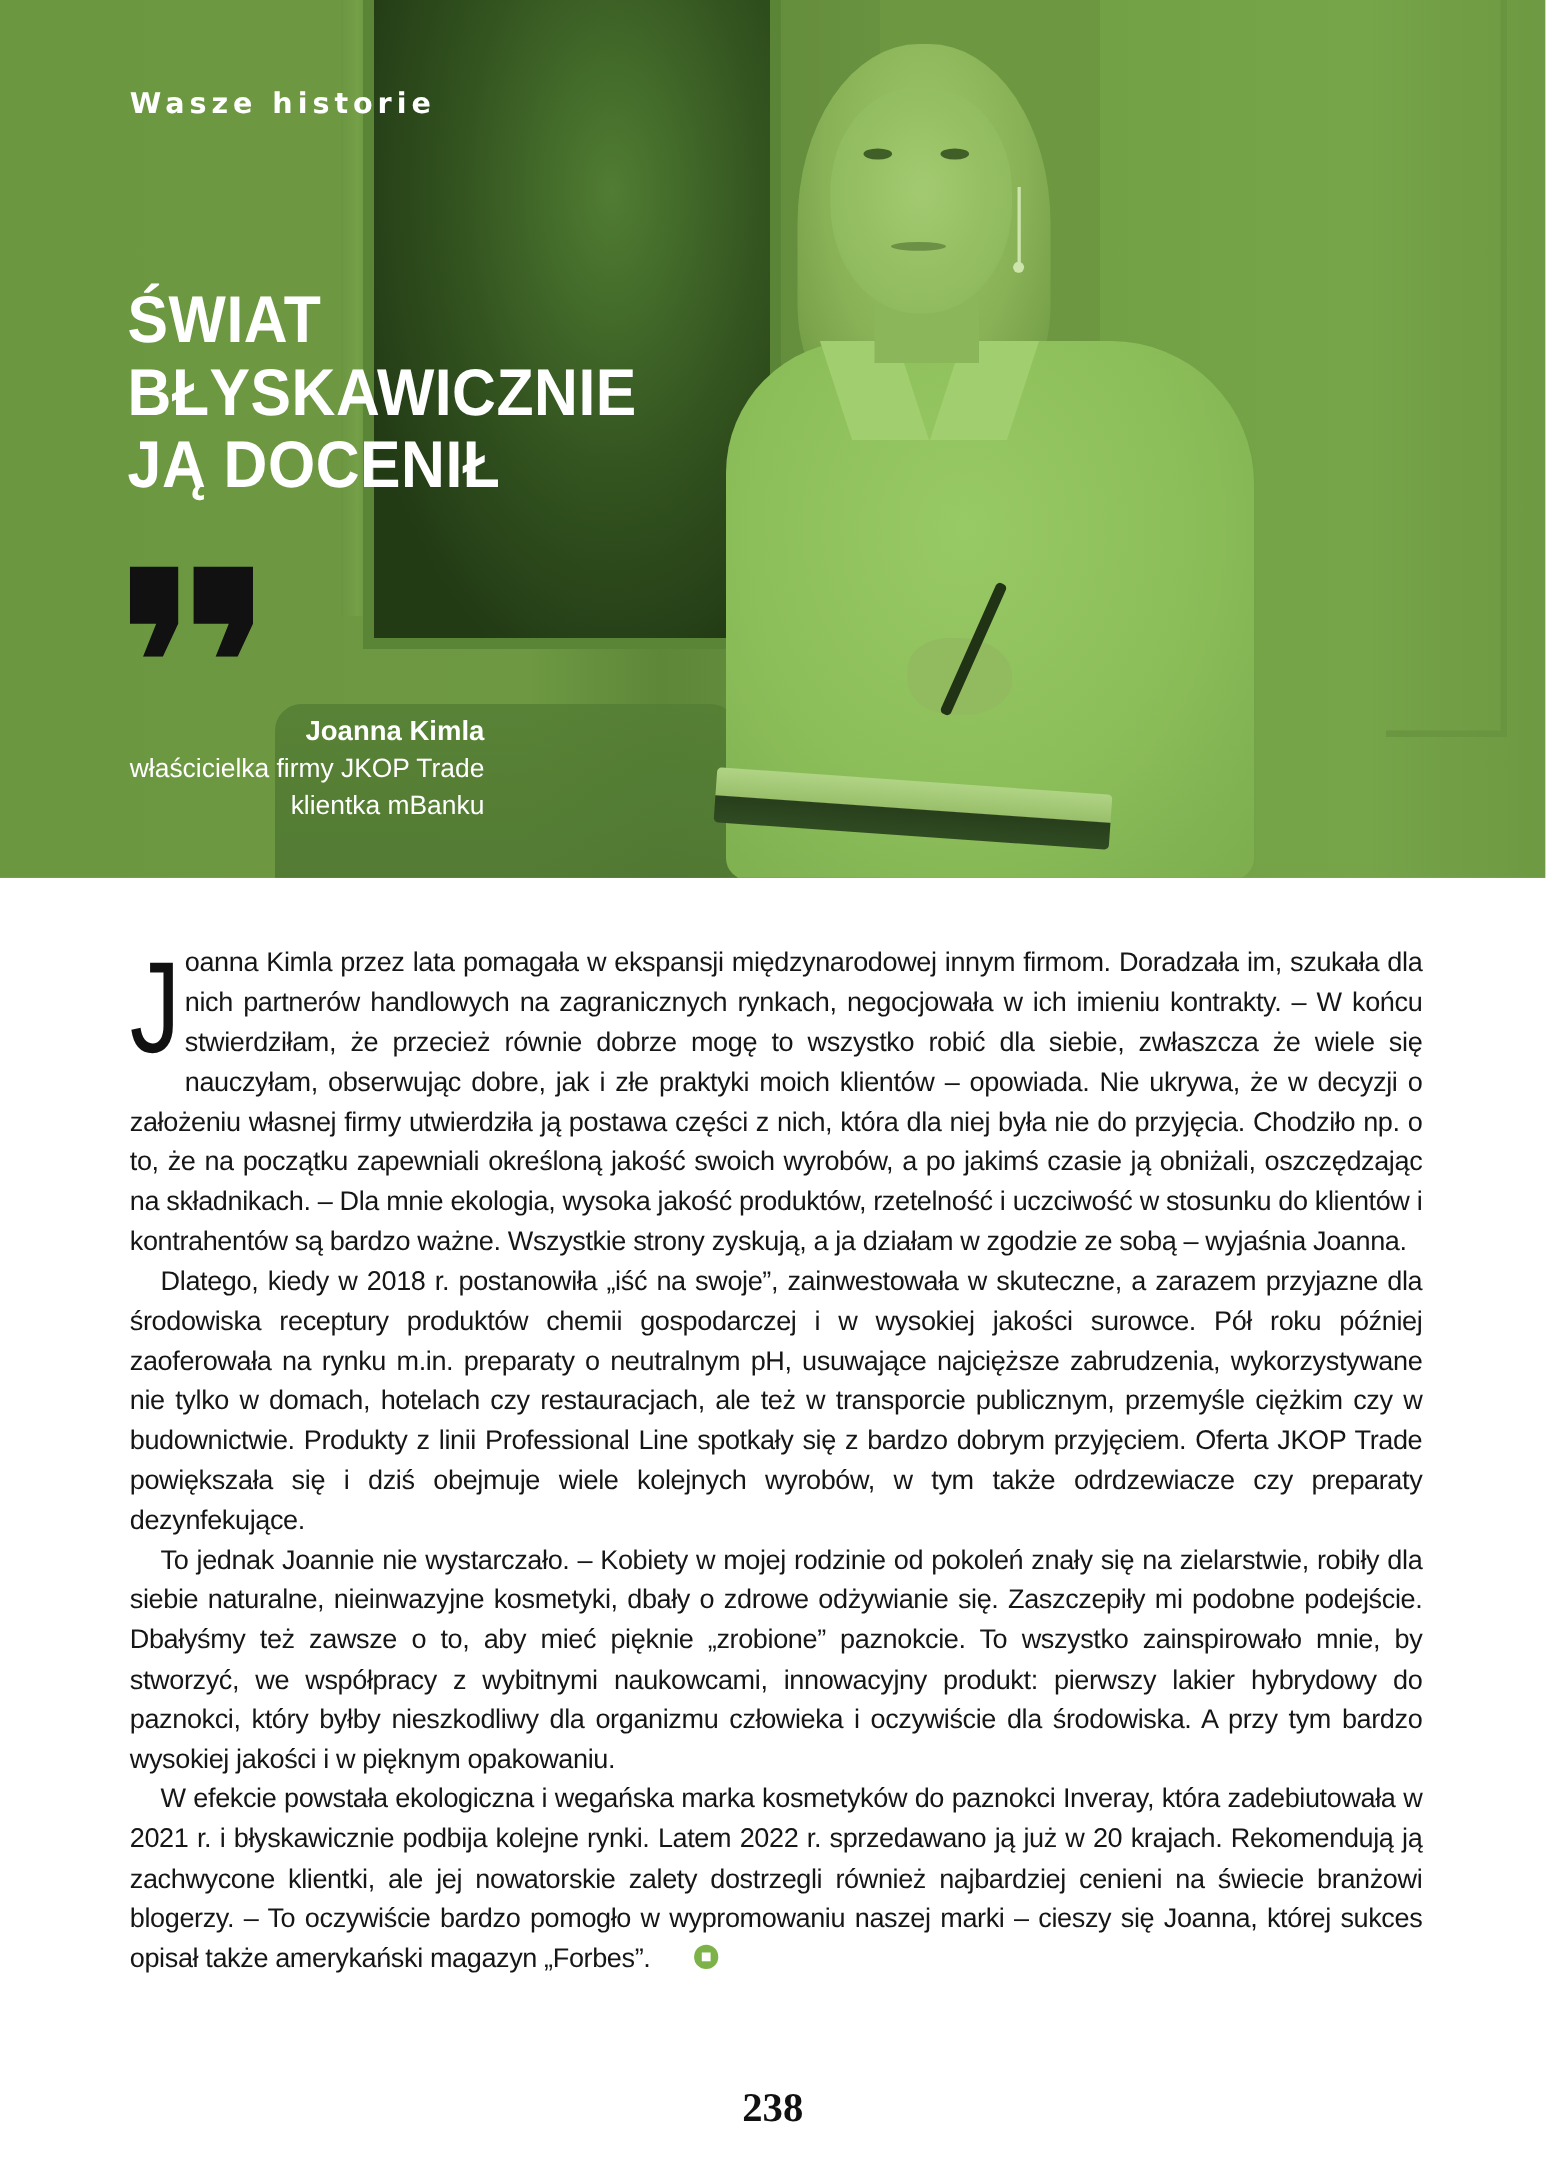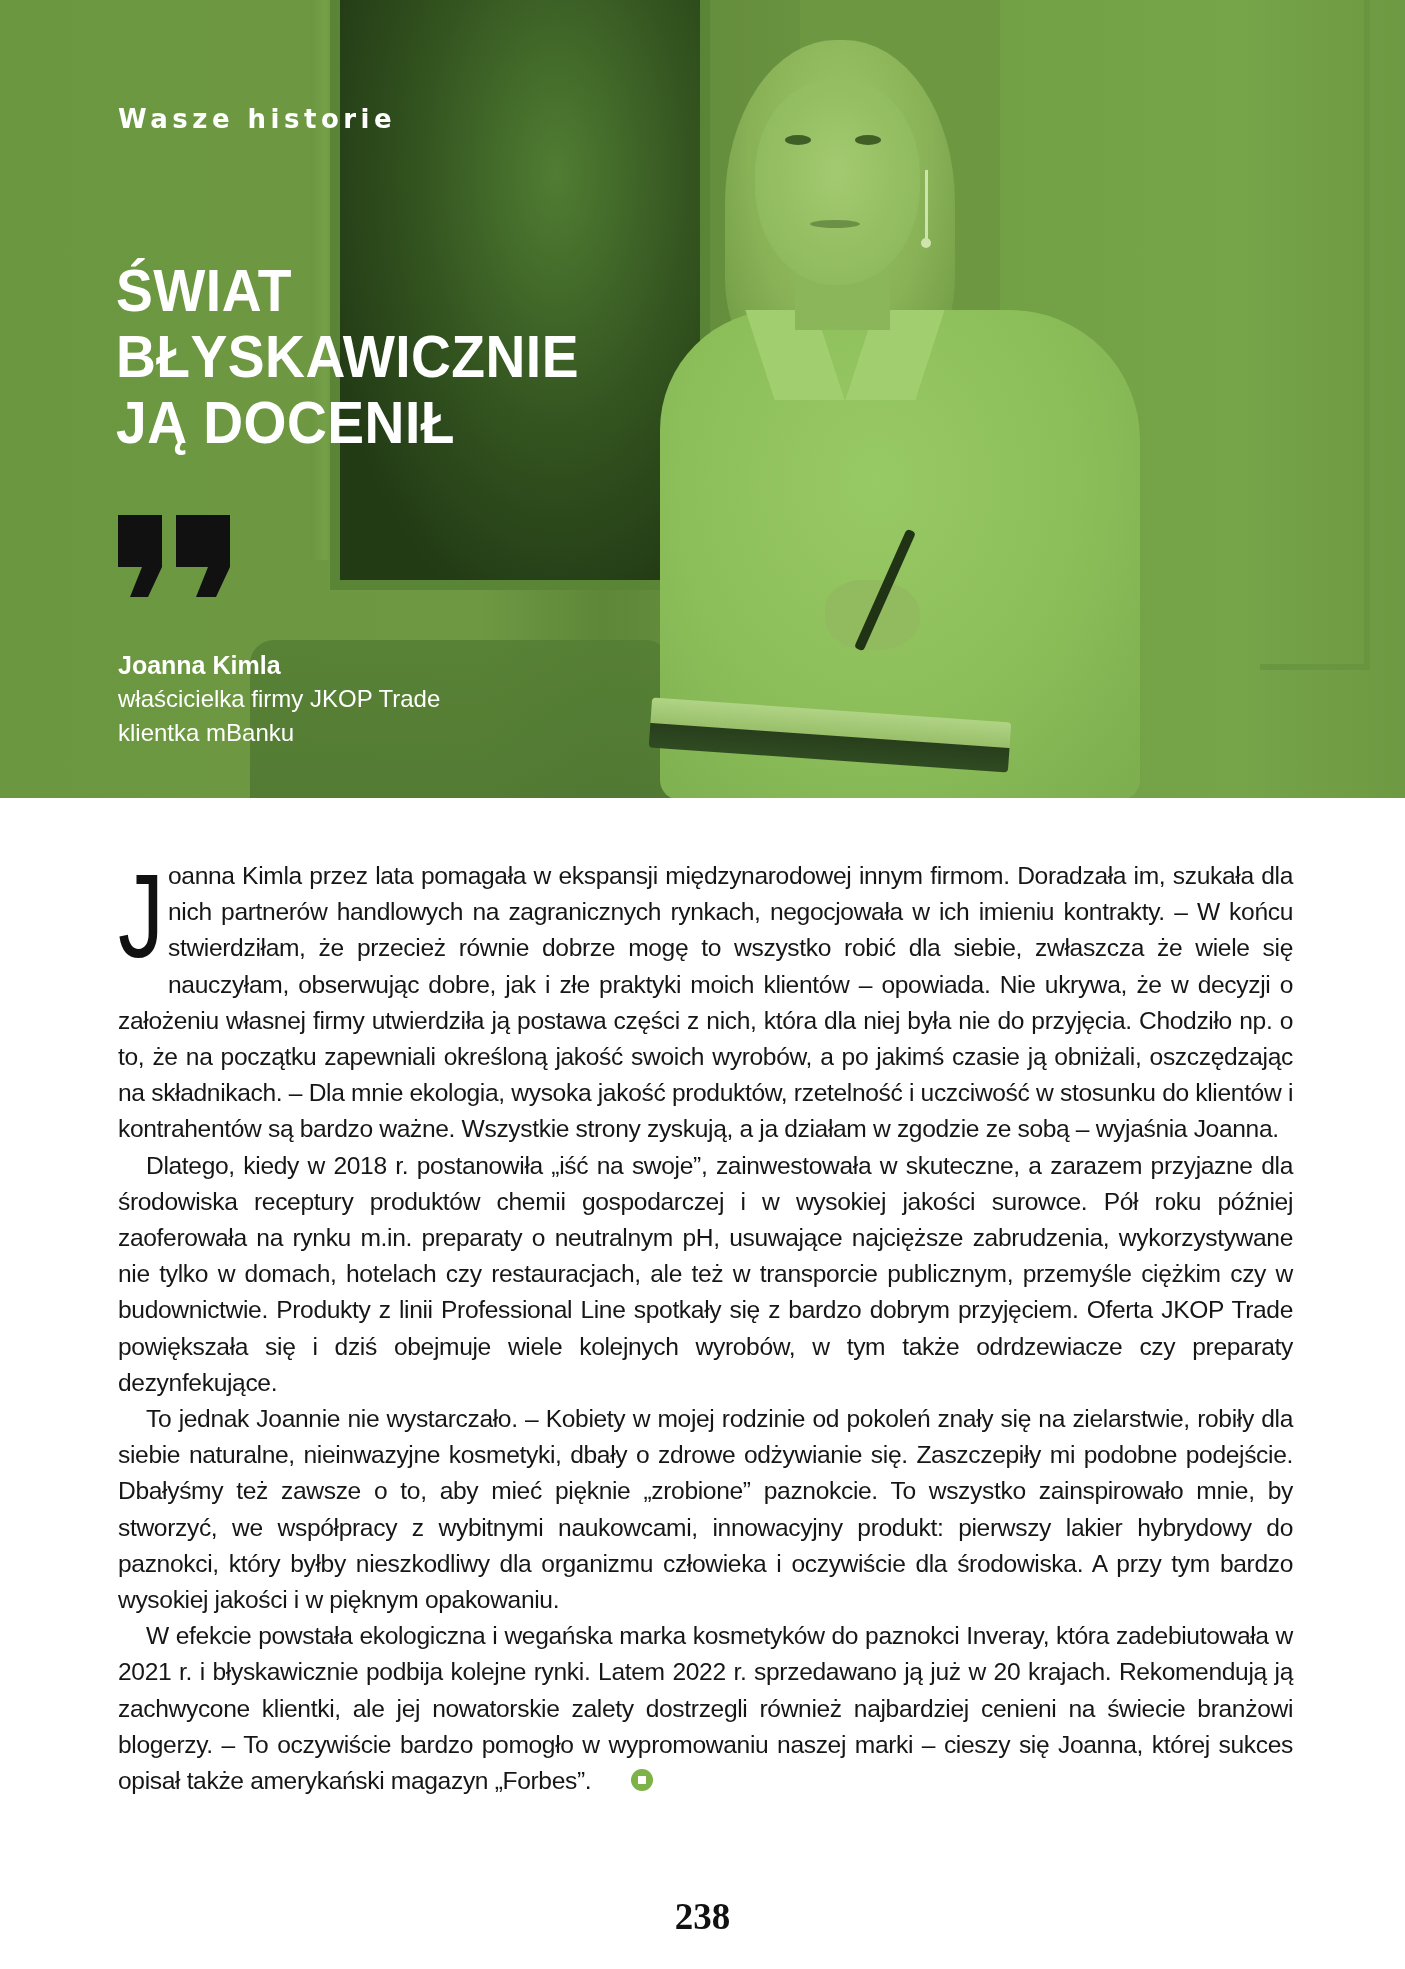--- a/index.html
+++ b/index.html
@@ -83,34 +83,34 @@
       background: #96bd63; border-radius: 40% 50% 45% 45%;
     }
     .person .book {
       position: absolute; left: 20px; top: 690px; width: 360px; height: 50px;
       background: linear-gradient(180deg, #b6d88a 0%, #9fc26f 50%, #23361a 52%, #2c4420 100%);
       transform: rotate(4deg); border-radius: 4px;
     }
     .hero .tint { position: absolute; inset: 0; background: rgba(108,160,60,.08); }
 
     .hero .section-label {
-      position: absolute; left: 118px; top: 104px;
+      position: absolute; left: 118px; top: 80px;
       font-family: "DejaVu Sans", sans-serif; font-weight: 700; font-size: 26px;
       letter-spacing: 4.5px; color: #ffffff;
     }
     .hero .headline {
       position: absolute; left: 116px; top: 258px; width: 560px;
       font-family: "Liberation Sans", sans-serif; font-weight: 700; font-size: 60px;
       line-height: 66px; color: #ffffff; letter-spacing: 0.5px;
       transform: scaleX(0.92); transform-origin: left top;
     }
     .hero .quote-mark { position: absolute; left: 118px; top: 515px; width: 112px; height: 82px; }
     .hero .author {
       position: absolute; left: 118px; top: 648px;
-      font-family: "Liberation Sans", sans-serif; color: #ffffff; font-size: 24px; line-height: 34px;
+      font-family: "Liberation Sans", sans-serif; color: #ffffff; font-size: 24px; line-height: 34px; text-align: right;
     }
     .hero .author .name { font-weight: 700; font-size: 25px; }
 
     
     .article {
       position: absolute; left: 118px; top: 858px; width: 1175px;
       font-family: "Liberation Sans", sans-serif; font-size: 24.6px; line-height: 36.2px;
       color: #161616; text-align: justify;
       letter-spacing: -0.35px;
     }

